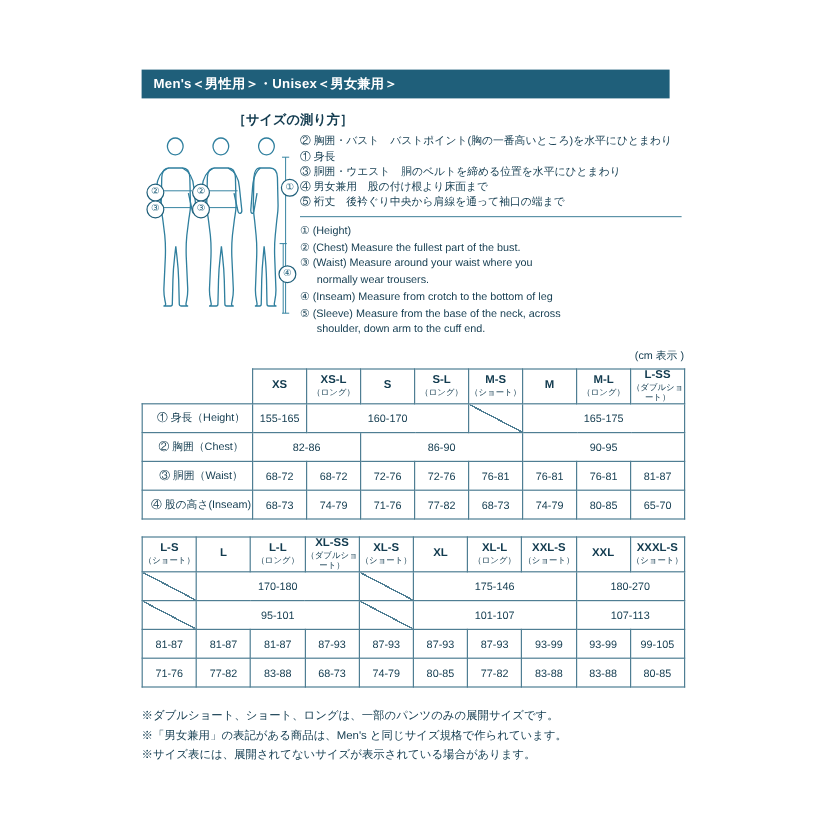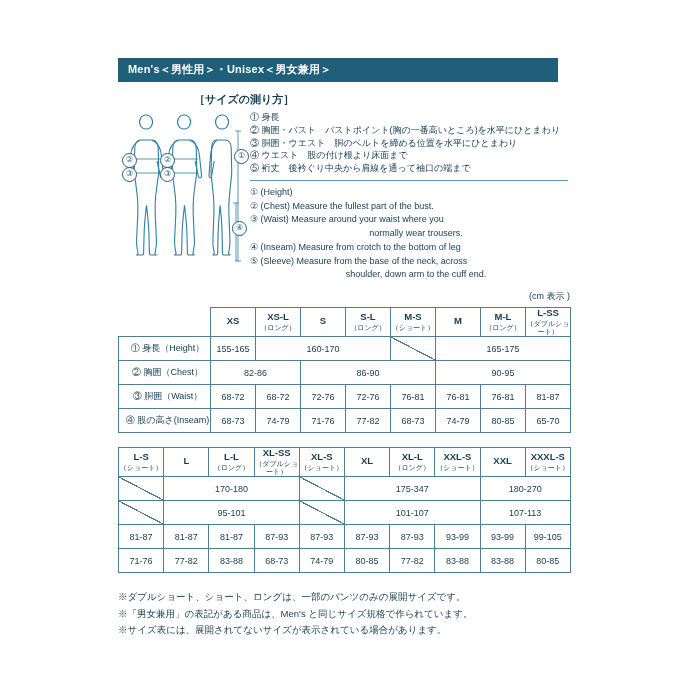--- a/index.html
+++ b/index.html
@@ -86,21 +86,20 @@
     border: 0;
     border-top: 1px solid #5d93a8;
     margin: 5px 0 5px 0;
     width: 100%;
   }
   .en-list div {
     margin-bottom: 1px;
   }
   .en-list .indent {
     padding-left: 14px;
-    text-align: center;
   }
 
   .cm-note {
     text-align: right;
     font-size: 9px;
     margin-top: 8px;
     width: 452px;
     color: #123b4f;
   }
 
@@ -221,24 +220,24 @@
         <span class="callout" style="left:4px;top:42px;">②</span>
         <span class="callout" style="left:4px;top:56px;">③</span>
         <span class="callout" style="left:42px;top:42px;">②</span>
         <span class="callout" style="left:42px;top:56px;">③</span>
         <span class="callout" style="left:116px;top:38px;">①</span>
         <span class="callout" style="left:114px;top:110px;">④</span>
       </div>
 
       <div class="measure-text">
         <div class="jp-list">
+          <div>② 胸囲・バスト　バストポイント(胸の一番高いところ)を水平にひとまわり</div>
           <div>① 身長</div>
-          <div>② 胸囲・バスト　バストポイント(胸の一番高いところ)を水平にひとまわり</div>
           <div>③ 胴囲・ウエスト　胴のベルトを締める位置を水平にひとまわり</div>
-          <div>④ ウエスト　股の付け根より床面まで</div>
+          <div>④ 男女兼用　股の付け根より床面まで</div>
           <div>⑤ 裄丈　後衿ぐり中央から肩線を通って袖口の端まで</div>
         </div>
         <hr class="divider">
         <div class="en-list">
           <div>① (Height)</div>
           <div>② (Chest) Measure the fullest part of the bust.</div>
           <div>③ (Waist) Measure around your waist where you</div>
           <div class="indent">normally wear trousers.</div>
           <div>④ (Inseam) Measure from crotch to the bottom of leg</div>
           <div>⑤ (Sleeve) Measure from the base of the neck, across</div>
@@ -393,21 +392,21 @@
           <span class="hdr-main">XXXL-S</span>
           <span class="hdr-sub">（ショート）</span>
         </th>
       </tr>
     </thead>
     <tbody>
       <tr>
         <td class="slash"></td>
         <td colspan="3">170-180</td>
         <td class="slash"></td>
-        <td colspan="3">175-347</td>
+        <td colspan="3">175-146</td>
         <td colspan="2">180-270</td>
       </tr>
       <tr>
         <td class="slash"></td>
         <td colspan="3">95-101</td>
         <td class="slash"></td>
         <td colspan="3">101-107</td>
         <td colspan="2">107-113</td>
       </tr>
       <tr>

